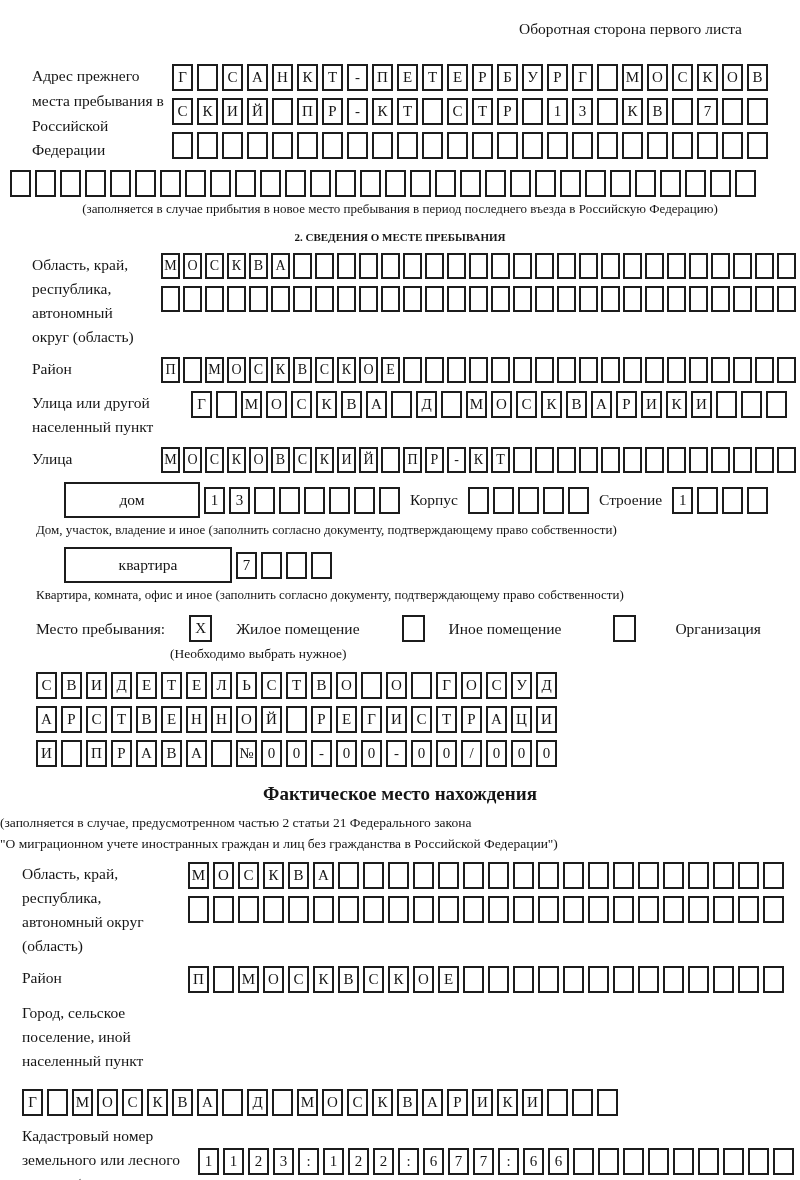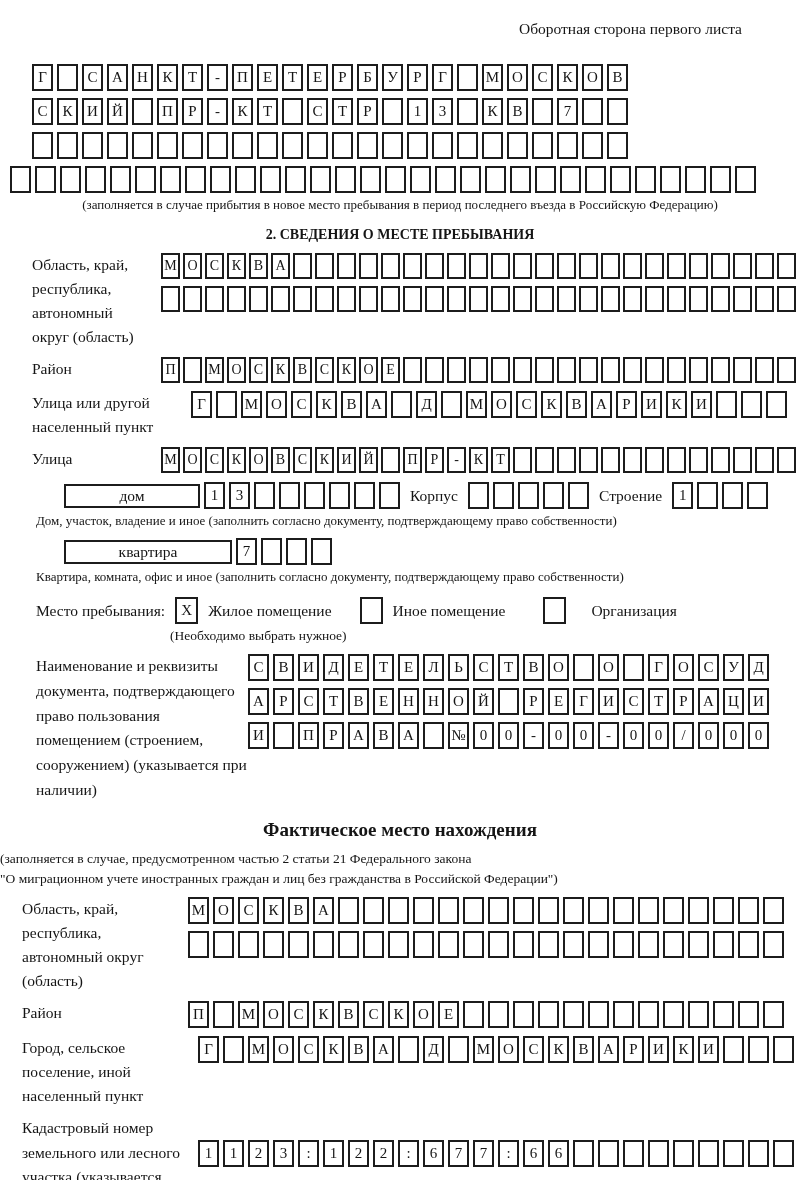--- a/index.html
+++ b/index.html
@@ -23,53 +23,54 @@
   .cols29{ gap:3px; }
   .cols29 .cell{ width:19px;height:26px; font-size:14px; }
   .rows-stack{ display:flex; flex-direction:column; gap:7px; }
 
   .addr-block{ display:flex; margin:26px 12px 0 32px; }
   .addr-label{ width:140px; font-size:15.5px; line-height:1.6; flex:0 0 auto; }
   .fullrow{ margin:7px 0 0 10px; }
   .caption{ font-size:13px; margin-top:4px; }
   .caption.center{ text-align:center; }
 
-  .sec-title{ text-align:center; font-weight:bold; font-size:14px; margin:14px 0 10px 0; }
+  .sec-title{ text-align:center; font-weight:bold; font-size:11px; margin:14px 0 10px 0; }
 
   .field{ display:flex; margin-left:32px; margin-top:8px;gap:16px; }
   .field .flabel{ flex:0 0 auto; font-size:15.5px; line-height:1.55; }
   .w113{ width:113px; } .w143{ width:143px; } .w150{ width:150px; } .w160{ width:160px; }
 
   .house-row{ display:flex; align-items:center; margin:9px 0 0 64px; gap:4px; }
   .label-box{
-    box-sizing:border-box; border:2px solid #1c1c1c; height:24px;
+    box-sizing:border-box; border:2px solid #1c1c1c; height:36px;
     display:flex; align-items:center; justify-content:center;
     font-size:15.5px; flex:0 0 auto; background:#fff;
   }
   .box-dom{ width:136px; } .box-kv{ width:168px; }
   .inline-lbl{ font-size:15.5px; margin:0 6px; flex:0 0 auto; }
 
-  .stay-row{ display:flex; align-items:center; margin:12px 0 0 36px; gap:10px; font-size:15.5px; }
+  .stay-row{ display:flex; align-items:center; margin:12px 0 0 36px; gap:24px; font-size:15.5px; }
   .stay-row .cell{ width:23px; }
   .stay-caption{ margin:4px 0 0 170px; font-size:13.5px; }
 
   .doc-block{ display:flex; margin:10px 12px 0 36px; }
   .doc-label{ width:212px; flex:0 0 auto; font-size:15.5px; line-height:1.6; }
 
   .fact-title{ text-align:center; font-weight:bold; font-size:19px; margin:16px 0 8px 0; }
   .fact-cap{ text-align:left; font-size:13.5px; line-height:1.5; }
 </style>
 </head>
 <body>
 
 <div class="page">
 
   <div class="header-note">Оборотная сторона первого листа</div>
 
   <div class="addr-block">
+    <div class="addr-label">Адрес прежнего места пребывания в Российской Федерации</div>
     <div class="rows-stack">
       <div class="cellrow">
           <span class="cell">Г</span>
           <span class="cell"></span>
           <span class="cell">С</span>
           <span class="cell">А</span>
           <span class="cell">Н</span>
           <span class="cell">К</span>
           <span class="cell">Т</span>
           <span class="cell">-</span>
@@ -394,21 +395,20 @@
     <span class="cell">X</span>
     <span>Жилое помещение</span>
     <span class="cell" style="margin-left:18px;"></span>
     <span>Иное помещение</span>
     <span class="cell" style="margin-left:28px;"></span>
     <span style="margin-left:15px;">Организация</span>
   </div>
   <div class="stay-caption">(Необходимо выбрать нужное)</div>
 
   <div class="doc-block">
-    <div class="doc-label">Наименование и реквизиты документа, подтверждающего право пользования помещением (строением, сооружением) (указывается при наличии)</div>
     <div class="rows-stack">
       <div class="cellrow">
           <span class="cell">С</span>
           <span class="cell">В</span>
           <span class="cell">И</span>
           <span class="cell">Д</span>
           <span class="cell">Е</span>
           <span class="cell">Т</span>
           <span class="cell">Е</span>
           <span class="cell">Л</span>
@@ -560,21 +560,21 @@
         <span class="cell"></span>
         <span class="cell"></span>
         <span class="cell"></span>
         <span class="cell"></span>
         <span class="cell"></span>
         <span class="cell"></span>
         <span class="cell"></span>
       </div>
   </div>
 
-  <div class="field" style="margin-left:22px;">
+  <div class="field" style="margin-left:22px;flex-direction:column;">
     <div class="flabel w160">Город, сельское поселение, иной населенный пункт</div>
     <div class="cellrow" style="align-self:flex-start;">
         <span class="cell">Г</span>
         <span class="cell"></span>
         <span class="cell">М</span>
         <span class="cell">О</span>
         <span class="cell">С</span>
         <span class="cell">К</span>
         <span class="cell">В</span>
         <span class="cell">А</span>

